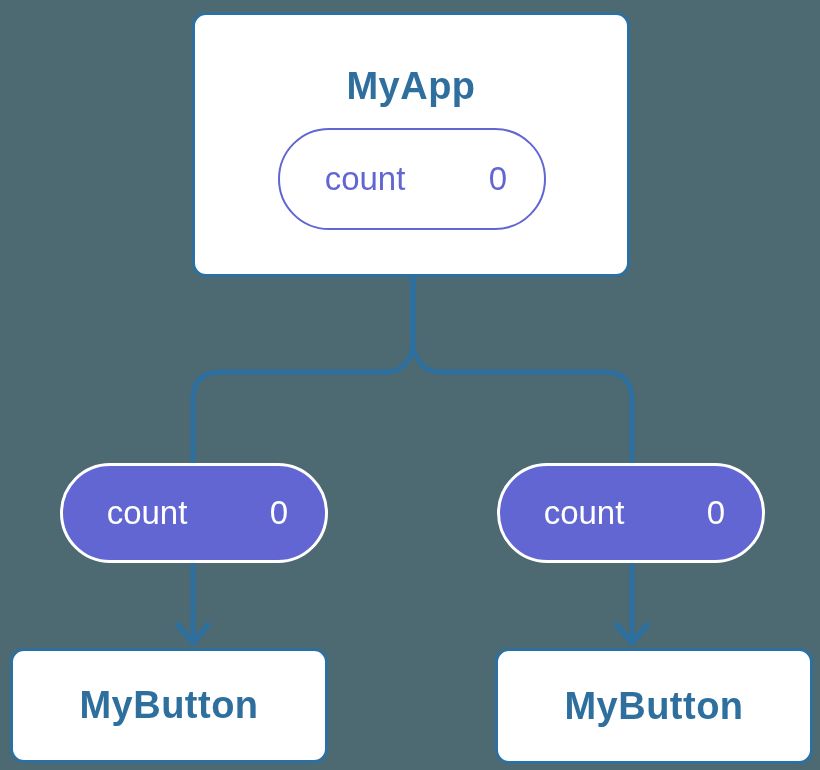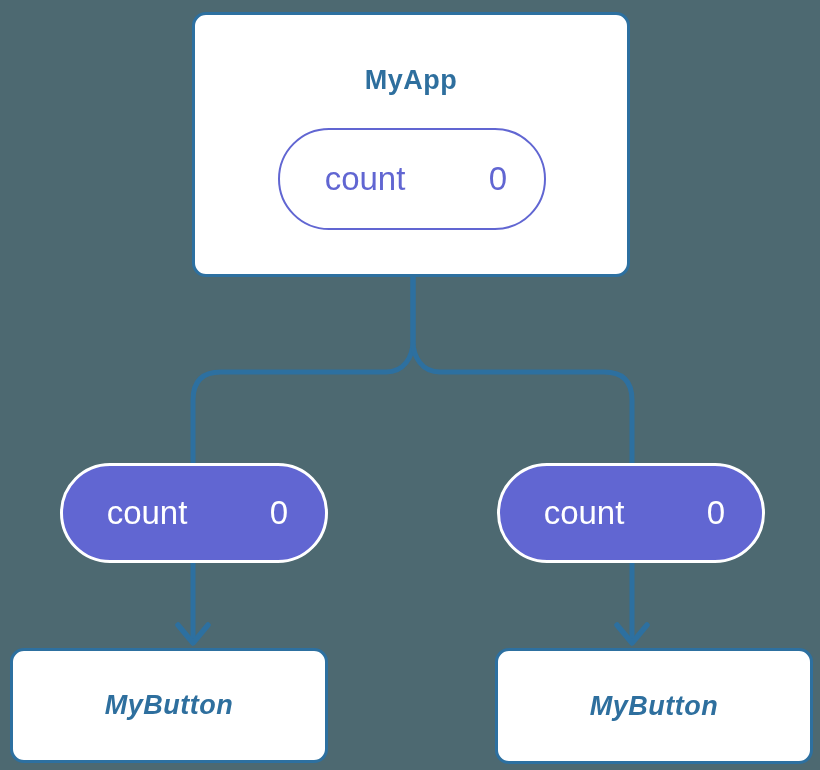--- a/index.html
+++ b/index.html
@@ -44,34 +44,33 @@
 
   .node {
     position: absolute;
     background: var(--node-fill);
     border: 3px solid var(--line-blue);
     border-radius: 14px;
     z-index: 2;
   }
   .node-title {
     color: var(--text-blue);
-    font-size: 27px;
+    font-size: 38px;
     font-weight: 600;
     letter-spacing: 0.5px;
     text-align: center;
   }
 
   .node.root { left: 192px; top: 12px; width: 438px; height: 265px; }
   .node.root .node-title { margin-top: 50px; }
 
   .node.leaf {
     display: flex;
     align-items: center;
     justify-content: center;
-    font-style: italic;
   }
   .node.leaf-left  { left: 10px;  top: 648px; width: 318px; height: 115px; }
   .node.leaf-right { left: 495px; top: 648px; width: 318px; height: 116px; }
 
   .pill {
     display: flex;
     align-items: center;
     border-radius: 999px;
     font-size: 33px;
     z-index: 2;

